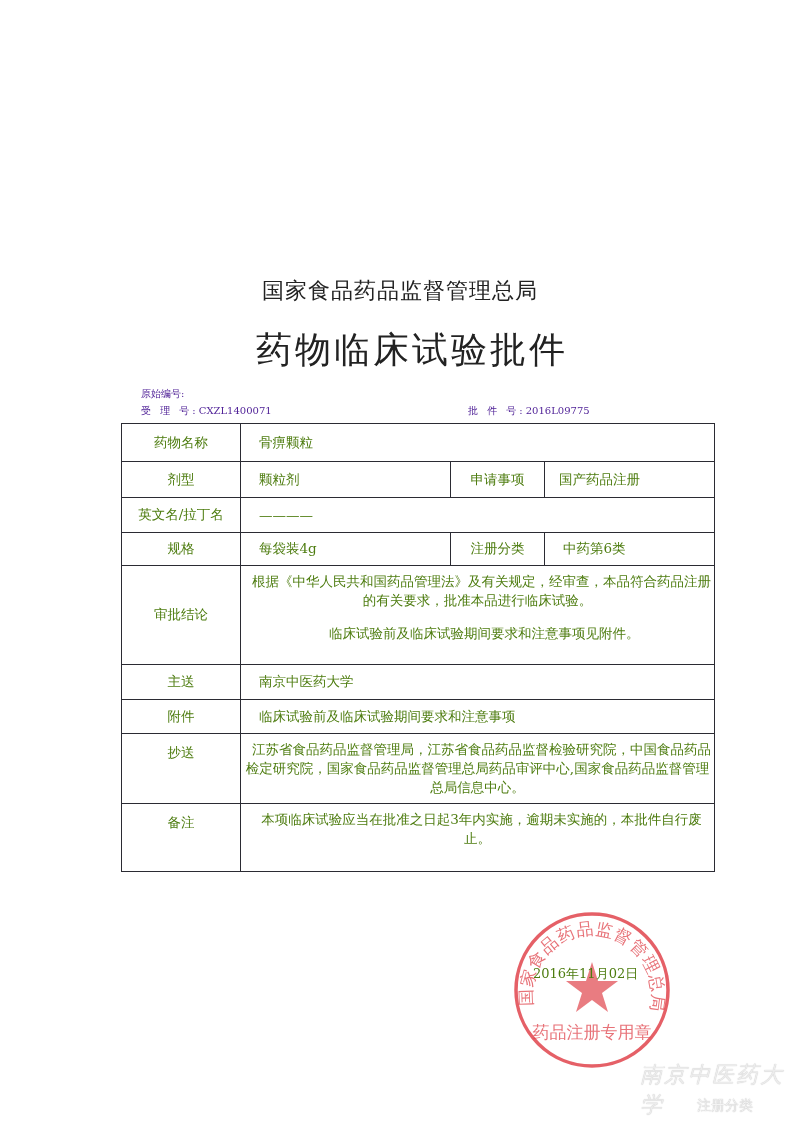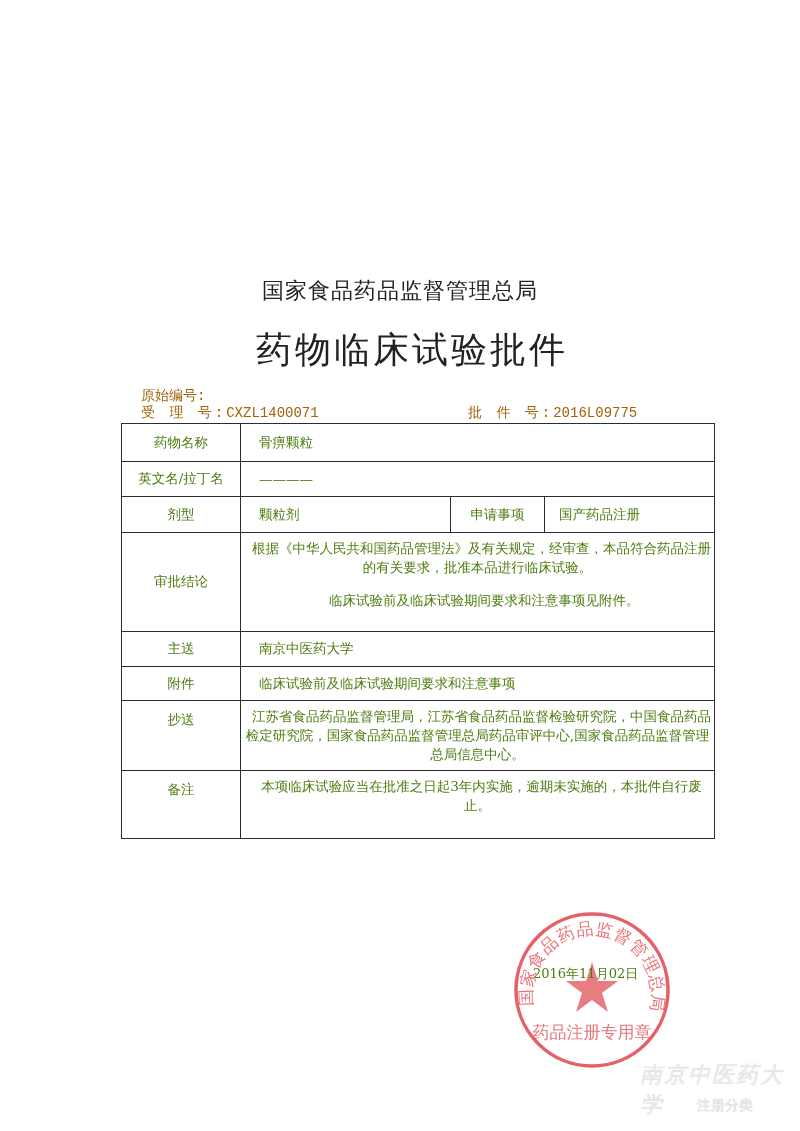--- a/index.html
+++ b/index.html
@@ -8,21 +8,21 @@
       font-family: "DejaVu Serif", "Liberation Serif", serif; color: #2a2a2a;
     }
     .agency {
       position: absolute; left: 0; width: 800px; top: 276px; text-align: center;
       font-family: "DejaVu Sans", "Liberation Sans", sans-serif; font-size: 22px; letter-spacing: 1px; color: #222;
     }
     .doc-title {
       position: absolute; left: 0; width: 800px; top: 314px; text-align: center;
       font-family: "DejaVu Sans", "Liberation Sans", sans-serif; font-size: 36px; letter-spacing: 3px; color: #222; font-weight: normal;
     }
-    .meta { position: absolute; font-size: 14px; color: #a16207; font-family: Liberation Mono, monospace; }
+    .meta { position: absolute; font-size: 10px; color: #4c1d95; }
     .meta .lbl { letter-spacing: 3px; }
     .meta-orig { left: 141px; top: 387px; }
     .meta-acc { left: 141px; top: 404px; }
     .meta-batch { left: 468px; top: 404px; }
 
     table.form {
       position: absolute; left: 121px; top: 423px; width: 593px; border-collapse: collapse;
       font-size: 13.5px; color: #4d7c0f; table-layout: fixed;
     }
     table.form td { border: 1.5px solid #2b2b33; padding: 0 18px; vertical-align: middle; }
@@ -72,29 +72,35 @@
     <col style="width:119px">
       <col style="width:210px">
       <col style="width:94px">
       <col style="width:170px">
   </colgroup>
   <tbody>
       <tr style="height:38px">
     <td class="k">药物名称</td>
     <td class="v" colspan="3">骨痹颗粒</td>
   </tr>
-  <tr style="height:35px">
-    <td class="k">英文名/拉丁名</td>
-    <td class="v" colspan="3">————</td>
-  </tr>
   <tr style="height:36px">
     <td class="k">剂型</td>
     <td class="v">颗粒剂</td>
     <td class="k2">申请事项</td>
     <td class="v2" style="padding-left:14px">国产药品注册</td>
+  </tr>
+  <tr style="height:35px">
+    <td class="k">英文名/拉丁名</td>
+    <td class="v" colspan="3">————</td>
+  </tr>
+  <tr style="height:33px">
+    <td class="k">规格</td>
+    <td class="v">每袋装4g</td>
+    <td class="k2">注册分类</td>
+    <td class="v2">中药第6类</td>
   </tr>
   <tr style="height:99px">
     <td class="k">审批结论</td>
     <td class="v para top" colspan="3">
       <span class="ind">根据《中华人民共和国药品管理法》及有关规定，经审查，本品符合药品注册的有关要求，批准本品进行临床试验。</span>
       <span class="gap"></span>
       <span class="ind" style="text-indent:1em">临床试验前及临床试验期间要求和注意事项见附件。</span>
     </td>
   </tr>
   <tr style="height:35px">

